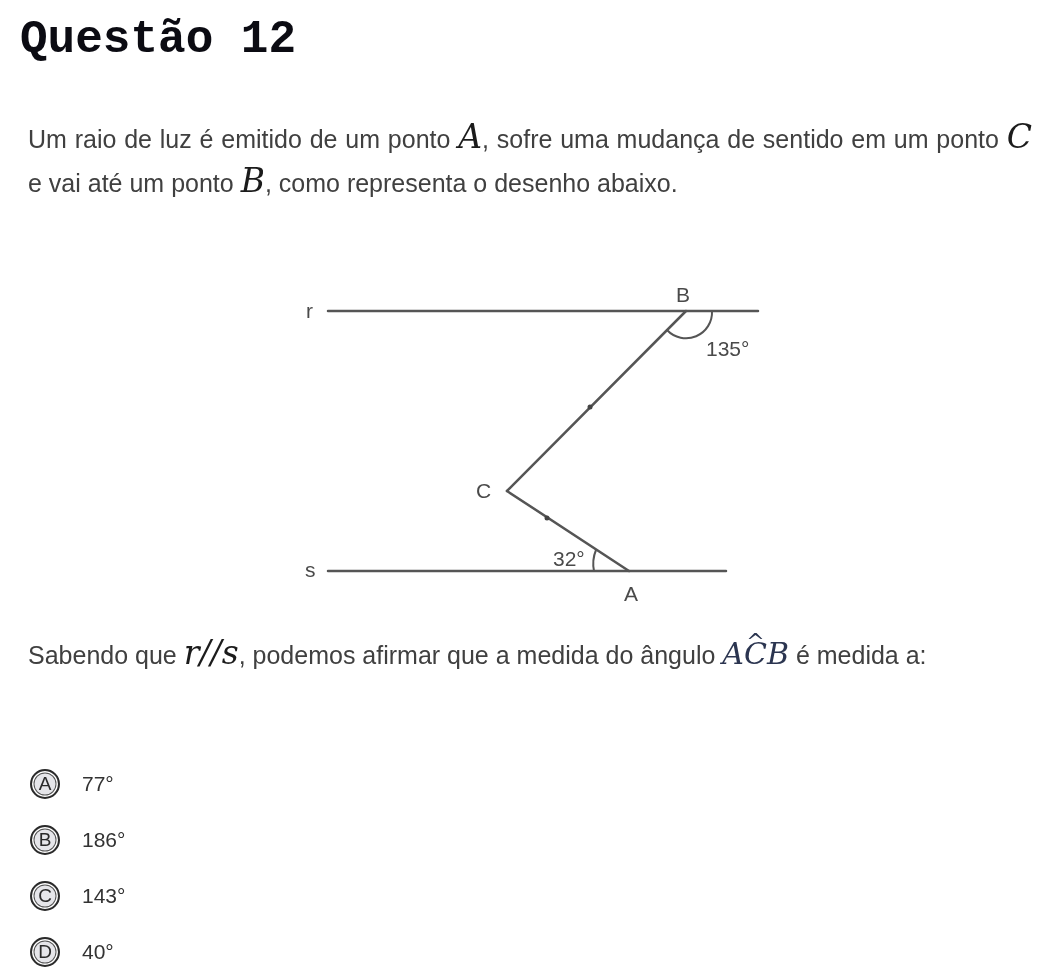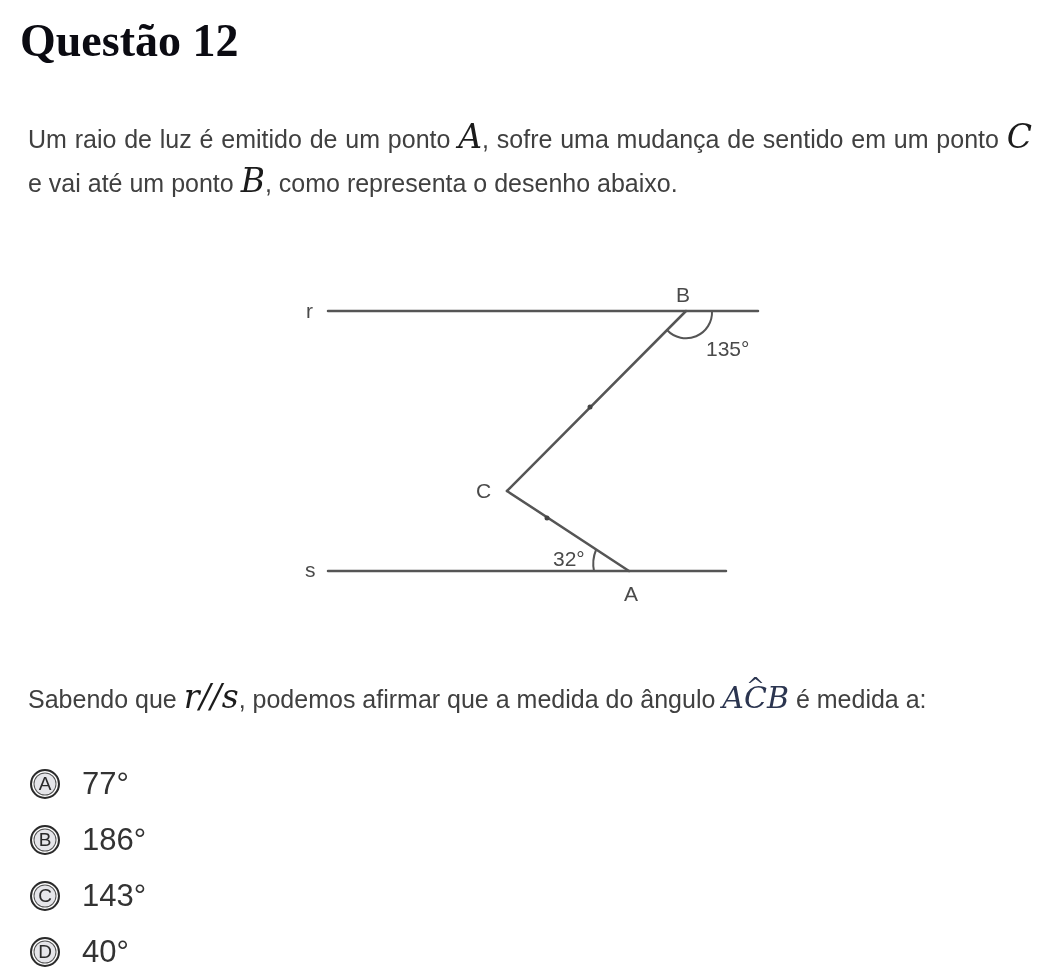--- a/index.html
+++ b/index.html
@@ -1,29 +1,29 @@
 <!DOCTYPE html>
 <html><head>
 <meta charset="utf-8">
 <style>
   html, body { margin: 0; padding: 0; background: #ffffff; }
   body { width: 1058px; height: 980px; position: relative; overflow: hidden; font-family: "Liberation Sans", sans-serif; color: #3a3a3a; }
-  .title { position: absolute; left: 20px; top: 14px; font-family: Liberation Serif, serif; font-weight: bold; font-size: 46px; color: #0b0b12; letter-spacing: 0px; margin: 0; }
+  .title { position: absolute; left: 20px; top: 14px; font-family: Liberation Mono, monospace; font-weight: bold; font-size: 46px; color: #0b0b12; letter-spacing: 0px; margin: 0; }
   .para { position: absolute; left: 28px; width: 1004px; font-size: 25px; line-height: 41px; color: #404040; text-align: justify; text-align-last: left; }
   .p1 { top: 116px; }
   .math { font-family: "DejaVu Serif", "Liberation Serif", serif; font-style: italic; color: #1b1b1b; font-size: 30px; }
   .math.big { font-size: 33px; }
-  .p2 { top: 676px; }
+  .p2 { top: 632px; }
   .acb { font-family: "DejaVu Serif", serif; font-style: italic; color: #2b3550; font-size: 30px; position: relative; }
   .hat { position: absolute; top: -12px; left: 50%; transform: translateX(-50%); font-style: normal; font-size: 22px; }
   .figure { position: absolute; left: 0; top: 0; width: 1058px; height: 980px; pointer-events: none; }
   .options { position: absolute; left: 30px; top: 756px; }
   .option { display: flex; align-items: center; height: 56px; cursor: pointer; }
   .badge { width: 30px; height: 30px; border: 2.5px solid #2a2a2a; border-radius: 50%; box-sizing: border-box; display: flex; align-items: center; justify-content: center; font-size: 19px; color: #2a2a2a; background: #e6e6ea; box-shadow: inset 0 0 0 1.5px #ffffff, inset 0 0 0 2.5px #555; }
-  .opt-text { margin-left: 22px; font-size: 31px; color: #333; }
+  .opt-text { margin-left: 22px; font-size: 21px; color: #333; }
   svg text { font-family: "Liberation Sans", sans-serif; fill: #4a4a4a; }
 </style>
 </head>
 <body>
 
 <h1 class="title">Questão 12</h1>
 
 <div class="para p1"><span>Um raio de luz é emitido de um ponto </span><span class="math big">A</span><span>, sofre uma mudança de sentido em um ponto </span><span class="math big">C</span><span> e vai até um ponto </span><span class="math big">B</span><span>, como representa o desenho abaixo.</span></div>
 
 <svg class="figure" width="1058" height="980" viewBox="0 0 1058 980">

